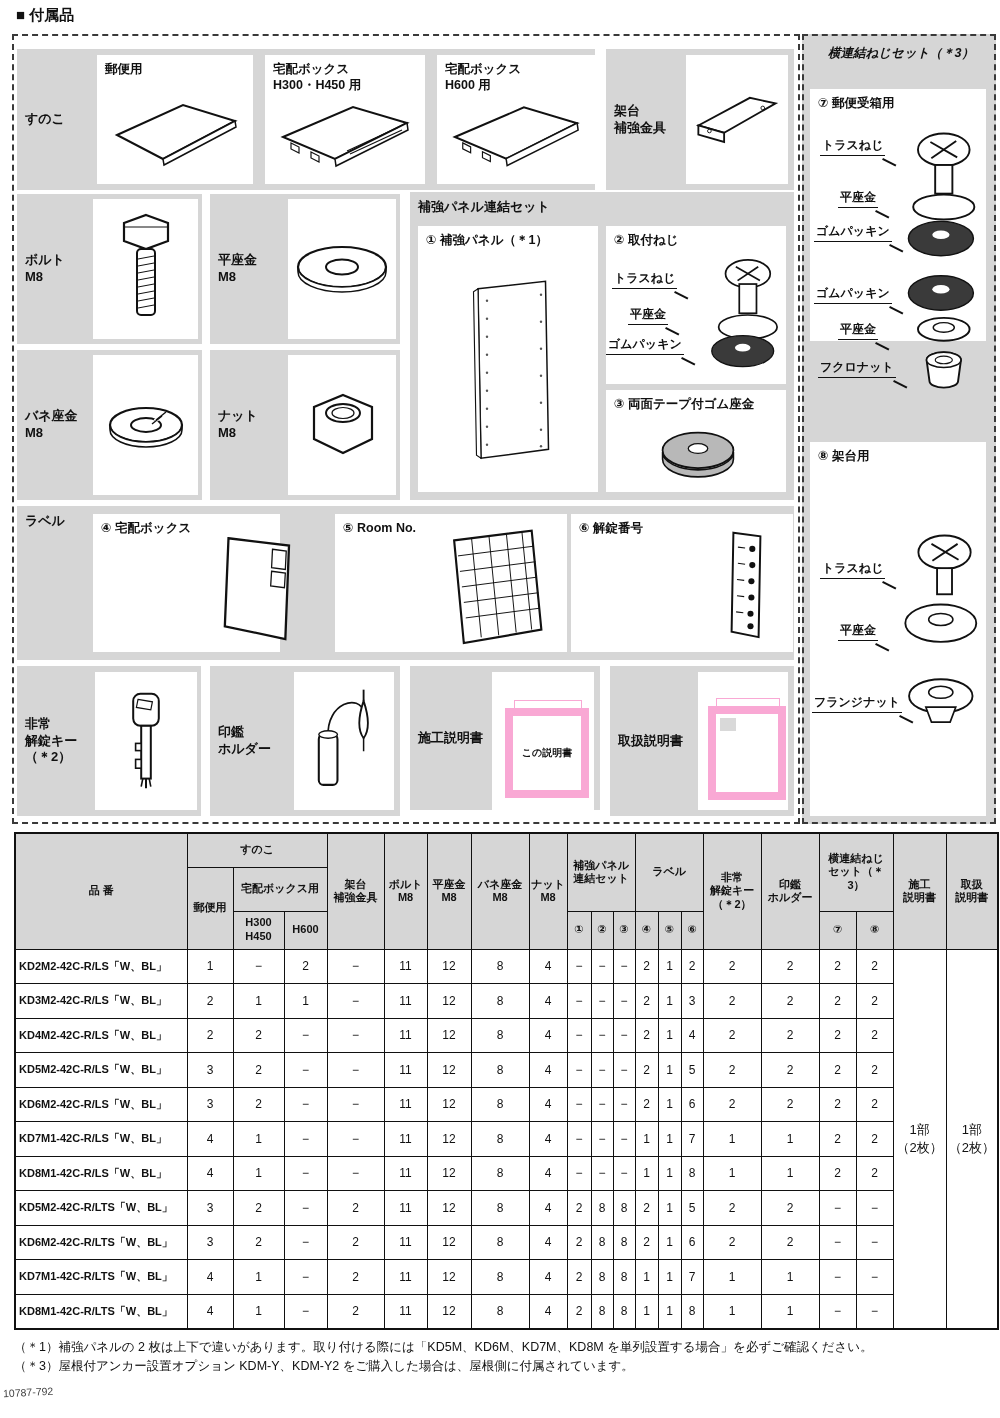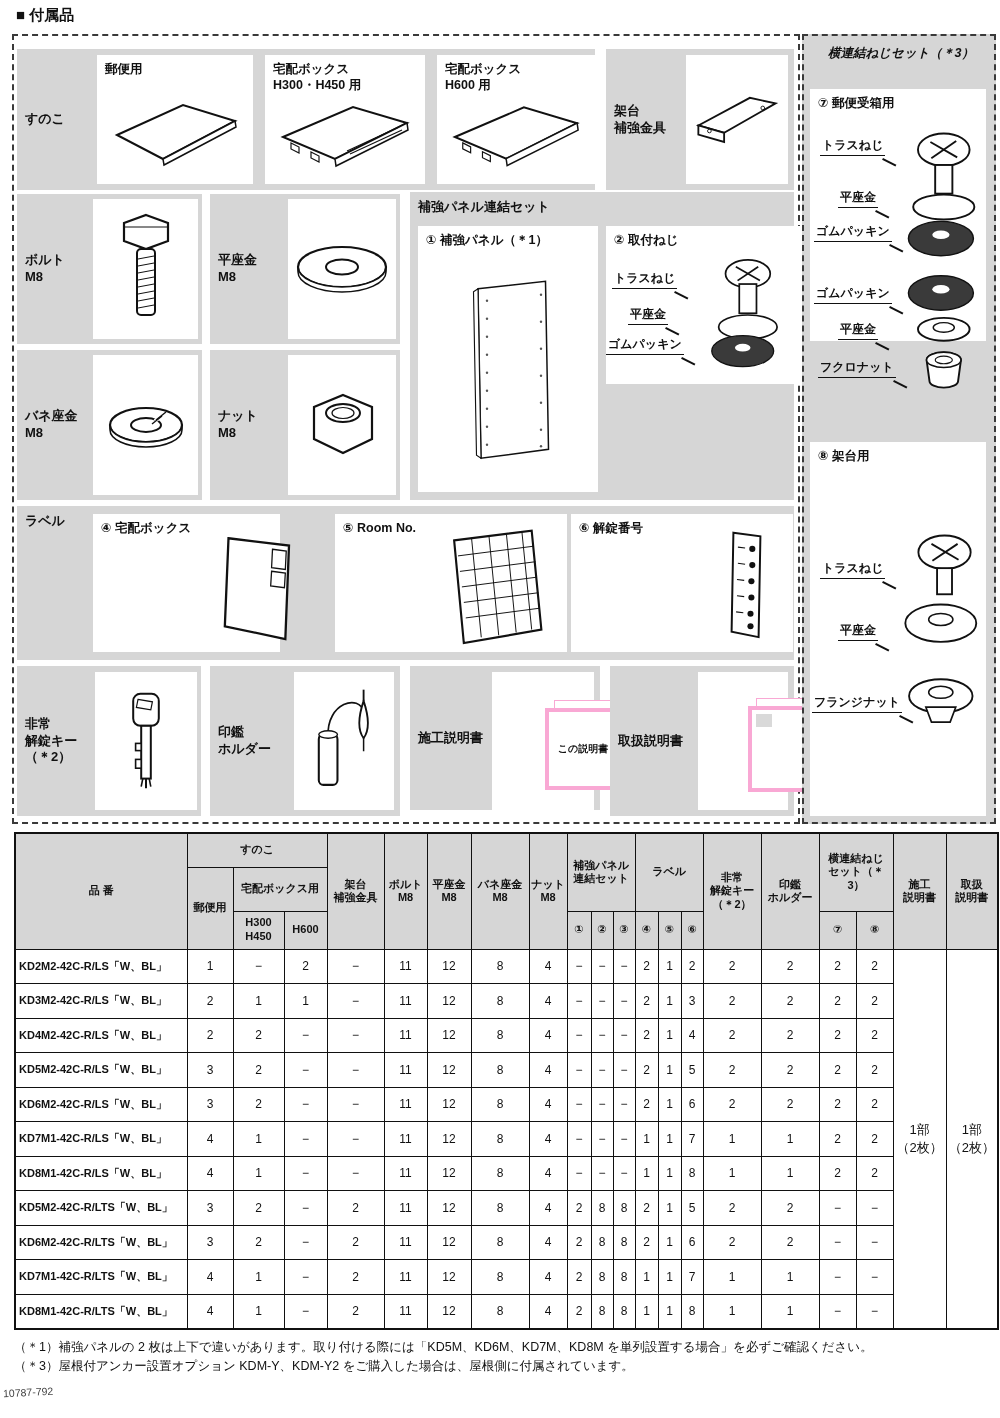--- a/index.html
+++ b/index.html
@@ -10,21 +10,21 @@
   .dash-box{border:2px dashed #3a3a3a;background:#fff;}
   .gray{background:#d6d6d6;}
   .blk{position:absolute;background:#d6d6d6;}
   .blk-label{position:absolute;font-weight:bold;font-size:13px;line-height:1.3;white-space:pre-line;}
   .vcenter{top:0;bottom:0;display:flex;align-items:center;}
   .wb{position:absolute;background:#fff;}
   .wb-title{position:absolute;top:6px;left:8px;font-weight:bold;font-size:12.5px;line-height:1.3;white-space:pre-line;}
   .lead{position:absolute;font-weight:bold;font-size:12px;white-space:nowrap;border-bottom:1.5px solid #111;padding:0 2px 1px 2px;}
   .lead::after{content:"";position:absolute;right:-13px;bottom:-4px;width:15px;height:1.5px;background:#111;transform:rotate(27deg);transform-origin:left top;}
   svg{display:block;}
-  .doc{position:absolute;background:#fff;border:4px solid #f9a8d4;margin-left:40px;}
+  .doc{position:absolute;background:#fff;border:8px solid #f9a8d4;}
   .doc-text{display:flex;align-items:center;justify-content:center;font-size:10px;font-weight:bold;}
   .doc-tab{position:absolute;background:#d9d9d9;width:16px;height:13px;left:4px;top:4px;}
   
   .parts-table{position:absolute;left:14px;top:832px;border-collapse:collapse;table-layout:fixed;width:984px;border:2px solid #111;}
   .parts-table th,.parts-table td{border:1px solid #111;overflow:hidden;}
   .parts-table th{background:#d6d6d6;font-weight:bold;font-size:11px;line-height:1.25;white-space:pre-line;padding:1px;}
   .parts-table tr.h1{height:34px;} .parts-table tr.h2{height:44px;} .parts-table tr.h3{height:38px;}
   .parts-table tbody tr{height:34.5px;}
   td.model{font-weight:bold;font-size:11px;text-align:left;padding:2px 3px;white-space:nowrap;}
   td.num{text-align:center;font-size:12px;}
@@ -164,33 +164,41 @@
           <circle cx="124" cy="26" r="1.6"></circle>
             <circle cx="124" cy="62" r="1.6"></circle>
             <circle cx="124" cy="98" r="1.6"></circle>
           <circle cx="124" cy="134" r="1.6"></circle>
             <circle cx="124" cy="170" r="1.6"></circle>
             <circle cx="124" cy="206" r="1.6"></circle>
             <circle cx="124" cy="228" r="1.6"></circle>
         </g>
       </svg>
     </div>
-    <div class="wb" style="left:196px;top:34px;width:180px;height:158px;padding-left:42px;">
+    <div class="wb" style="left:196px;top:34px;width:180px;height:158px;">
       <div class="wb-title">② 取付ねじ</div>
       <div class="lead" style="left:6px;top:44px;">トラスねじ</div>
       <div class="lead" style="left:22px;top:80px;">平座金</div>
       <div class="lead" style="left:0px;top:110px;">ゴムパッキン</div>
       <svg class="abs" style="left:92px;top:24px;" width="86" height="130" viewBox="0 0 100 140">
         <ellipse cx="58" cy="22" rx="26" ry="16" fill="#fff" stroke="#111" stroke-width="2"></ellipse>
         <line x1="44" y1="14" x2="72" y2="30" stroke="#111" stroke-width="2"></line>
         <line x1="70" y1="14" x2="46" y2="30" stroke="#111" stroke-width="2"></line>
         <rect x="48" y="34" width="20" height="34" fill="#fff" stroke="#111" stroke-width="2"></rect>
         <ellipse cx="58" cy="84" rx="34" ry="14" fill="#fff" stroke="#111" stroke-width="2"></ellipse>
         <ellipse cx="52" cy="112" rx="36" ry="18" fill="#3a3a3a" stroke="#111" stroke-width="1.5"></ellipse>
         <ellipse cx="52" cy="108" rx="9" ry="4.5" fill="#fff"></ellipse>
+      </svg>
+    </div>
+    <div class="wb" style="left:196px;top:198px;width:180px;height:102px;">
+      <div class="wb-title">③ 両面テープ付ゴム座金</div>
+      <svg class="abs" style="left:42px;top:32px;" width="100" height="62" viewBox="0 0 110 70">
+        <path d="M15,34 a40,20 0 0 0 80,0 l0,8 a40,20 0 0 1 -80,0 z" fill="#b8b8b8" stroke="#111" stroke-width="1.8"></path>
+        <ellipse cx="55" cy="32" rx="40" ry="20" fill="#b8b8b8" stroke="#111" stroke-width="2"></ellipse>
+        <ellipse cx="55" cy="30" rx="11" ry="5.5" fill="#fff" stroke="#111" stroke-width="1.5"></ellipse>
       </svg>
     </div>
   </div>
 
   <div class="blk" style="left:3px;top:470px;width:777px;height:154px;">
     <div class="blk-label" style="left:8px;top:7px;">ラベル</div>
     <div class="wb" style="left:76px;top:8px;width:187px;height:138px;">
       <div class="wb-title">④ 宅配ボックス</div>
       <svg class="abs" style="left:108px;top:10px;" width="110" height="122" viewBox="0 0 120 130">
         <polygon points="30,14 96,22 92,124 26,110" fill="#fff" stroke="#111" stroke-width="2.5"></polygon>

